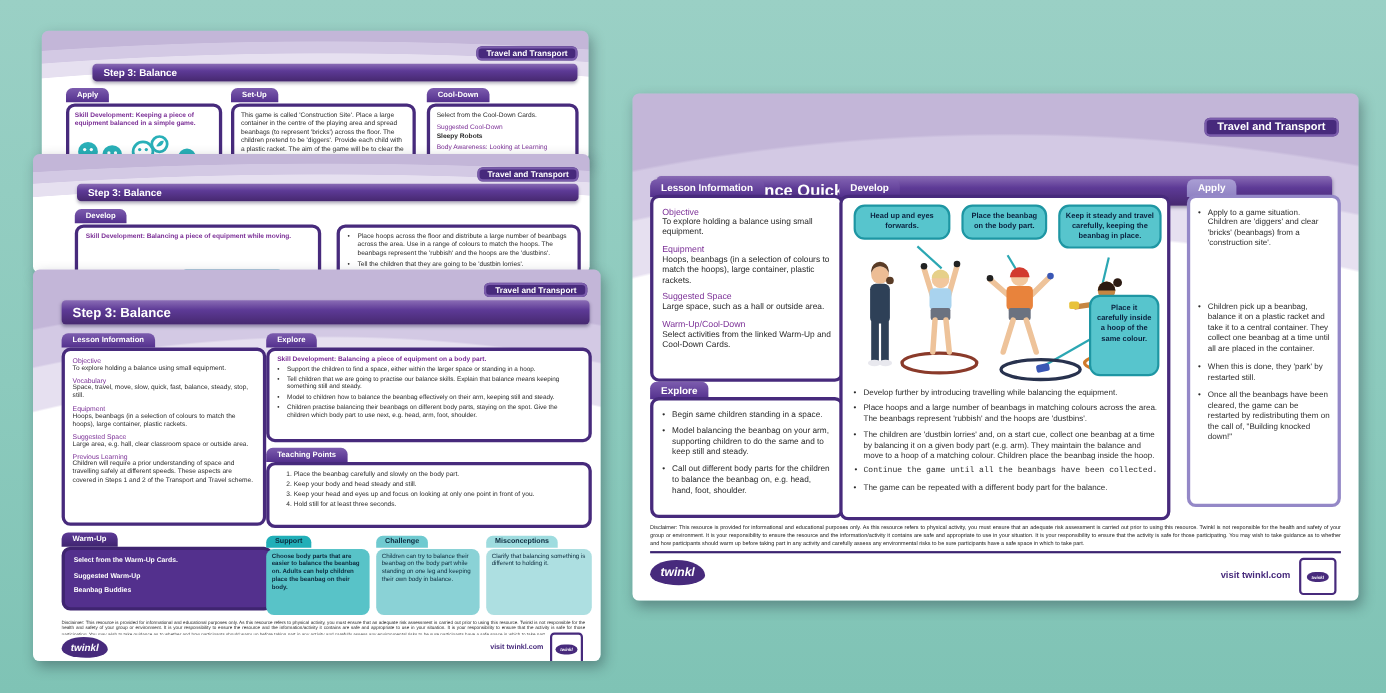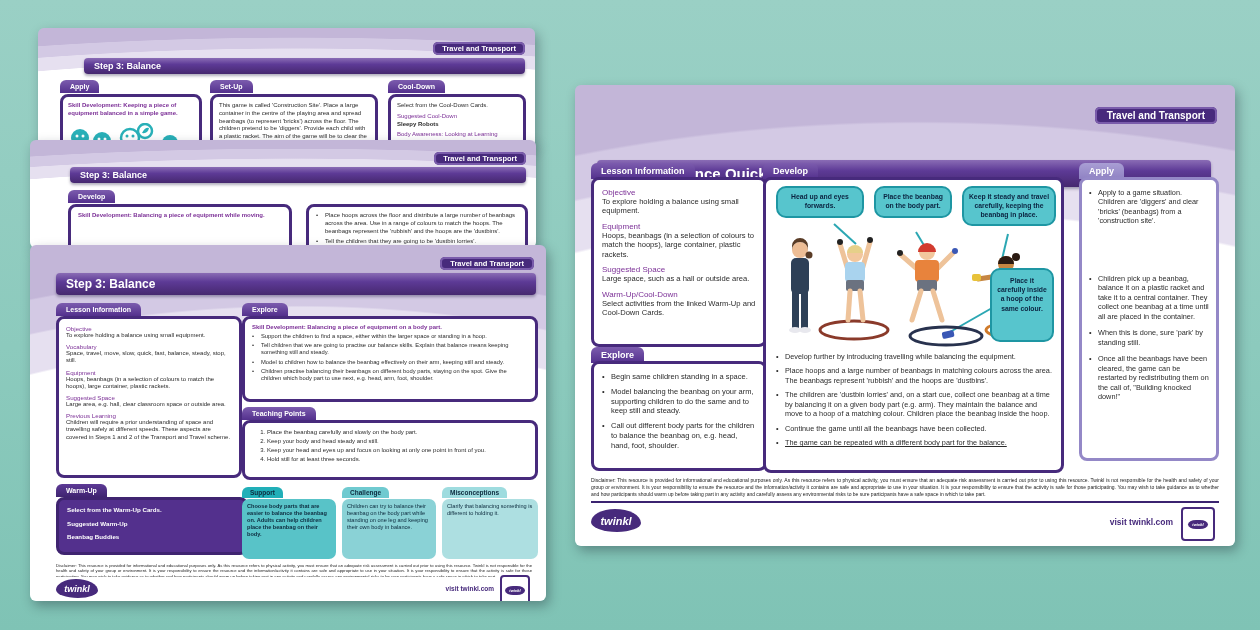--- a/index.html
+++ b/index.html
@@ -277,31 +277,31 @@
         </svg>
         <div class="bubble" style="left:10px;top:6px;width:88px;font-size:6.8px;line-height:1.3;padding:5px 4px;">Head up and eyes forwards.</div>
         <div class="bubble" style="left:108px;top:6px;width:78px;font-size:6.8px;line-height:1.3;padding:5px 4px;">Place the beanbag on the body part.</div>
         <div class="bubble" style="left:196px;top:6px;width:94px;font-size:6.8px;line-height:1.3;padding:5px 4px;">Keep it steady and travel carefully, keeping the beanbag in place.</div>
         <div class="bubble" style="left:224px;top:88px;width:64px;height:74px;font-size:6.8px;line-height:1.35;padding:6px 4px;">Place it carefully inside a hoop of the same colour.</div>
       </div>
       <ul class="bullets" style="position:absolute;left:10px;right:8px;top:172px;font-size:7.3px;line-height:1.3;">
           <li style="margin-bottom:5px;">Develop further by introducing travelling while balancing the equipment.</li>
           <li style="margin-bottom:5px;">Place hoops and a large number of beanbags in matching colours across the area. The beanbags represent 'rubbish' and the hoops are 'dustbins'.</li>
           <li style="margin-bottom:5px;">The children are 'dustbin lorries' and, on a start cue, collect one beanbag at a time by balancing it on a given body part (e.g. arm). They maintain the balance and move to a hoop of a matching colour. Children place the beanbag inside the hoop.</li>
-          <li style="margin-bottom:5px;">Continue the game until all the beanbags have been collected.</li>
-          <li style="margin-bottom:5px;text-decoration:underline;">The game can be repeated with a different body part for the balance.</li>
+          <li style="margin-bottom:5px;font-family:Liberation Mono, monospace;">Continue the game until all the beanbags have been collected.</li>
+          <li style="margin-bottom:5px;">The game can be repeated with a different body part for the balance.</li>
         </ul>
     </div>
 
     <div class="tab lav" style="left:504px;top:78px;font-size:9px;">Apply</div>
     <div class="pbox lav" style="left:504px;top:92px;width:140px;height:284px;padding:8px 7px;">
       <ul class="bullets" style="font-size:7.3px;line-height:1.3;">
           <li style="margin-bottom:7px;">Apply to a game situation. Children are 'diggers' and clear 'bricks' (beanbags) from a 'construction site'.</li>
           <li style="margin-bottom:7px;margin-top:48px;">Children pick up a beanbag, balance it on a plastic racket and take it to a central container. They collect one beanbag at a time until all are placed in the container.</li>
-          <li style="margin-bottom:7px;">When this is done, sure 'park' by standing still.</li>
+          <li style="margin-bottom:7px;">When this is done, they 'park' by restarted still.</li>
           <li style="margin-bottom:7px;">Once all the beanbags have been cleared, the game can be restarted by redistributing them on the call of, "Building knocked down!"</li>
         </ul>
     </div>
 
     <div class="disc" style="position:absolute;left:16px;right:16px;top:392px;height:21px;font-size:5px;line-height:1.35;border-bottom:2px solid #3b2370;padding-bottom:3px;">Disclaimer: This resource is provided for informational and educational purposes only. As this resource refers to physical activity, you must ensure that an adequate risk assessment is carried out prior to using this resource. Twinkl is not responsible for the health and safety of your group or environment. It is your responsibility to ensure the resource and the information/activity it contains are safe and appropriate to use in your situation. It is your responsibility to ensure that the activity is safe for those participating. You may wish to take guidance as to whether and how participants should warm up before taking part in any activity and carefully assess any environmental risks to be sure participants have a safe space in which to take part.</div>
     <div class="tlogo" style="left:16px;top:424px;width:50px;height:23px;font-size:11px;">twinkl</div>
     <div class="visit" style="right:62px;top:432px;font-size:8.5px;">visit twinkl.com</div>
     <div class="qbadge" style="right:20px;top:422px;width:30px;height:30px;">
         <span class="blob">twinkl</span>
       </div>

